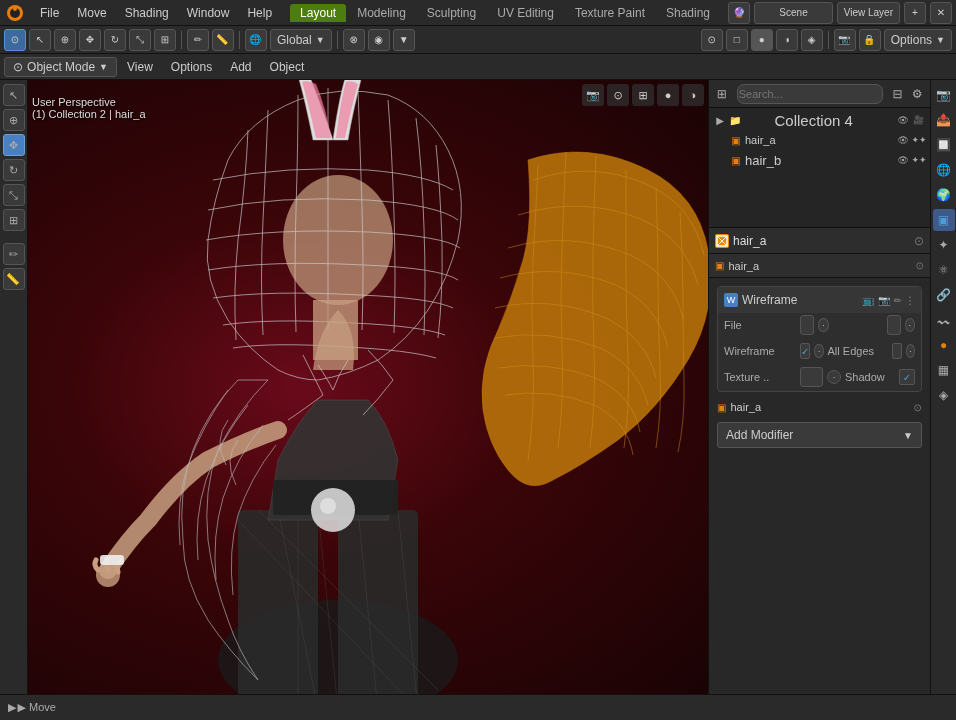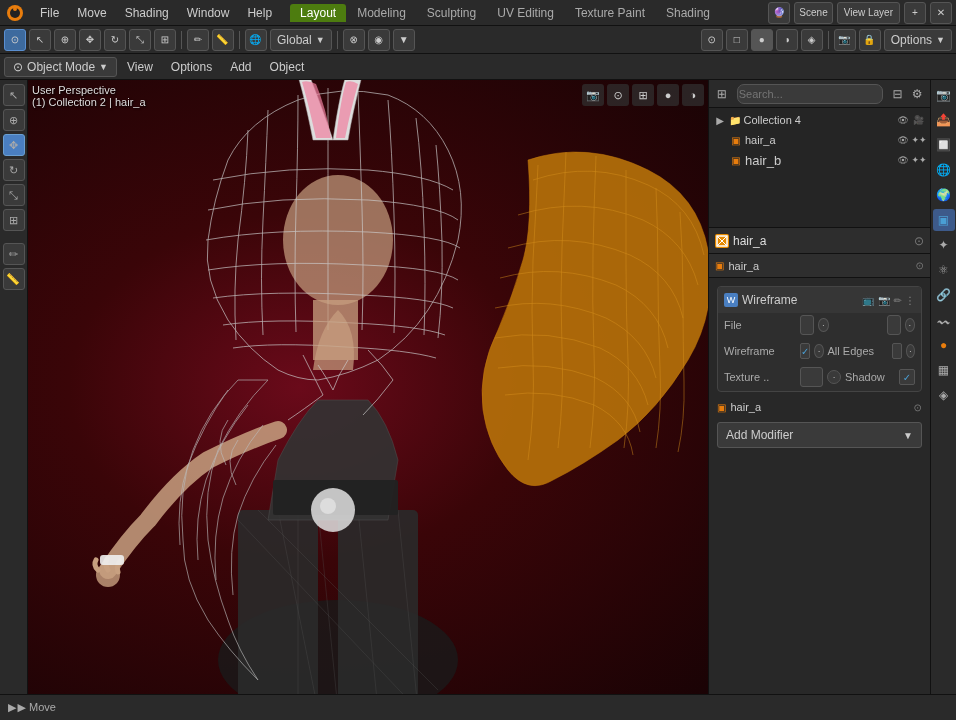--- a/index.html
+++ b/index.html
@@ -165,21 +165,21 @@
 
     .viewport-bg {
       position: absolute;
       inset: 0;
       background: radial-gradient(ellipse at 40% 50%, #6a0a1a 0%, #3a0508 40%, #1a0305 100%);
     }
 
     
     .vp-top-left {
       position: absolute;
-      top: 4px;
+      top: 16px;
       left: 4px;
       font-size: 11px;
       color: #ddd;
       text-shadow: 1px 1px 2px #000;
     }
 
     
     .vp-top-right {
       position: absolute;
       top: 4px;
@@ -506,21 +506,21 @@
     <div class="workspace-tab">Modeling</div>
     <div class="workspace-tab">Sculpting</div>
     <div class="workspace-tab">UV Editing</div>
     <div class="workspace-tab">Texture Paint</div>
     <div class="workspace-tab">Shading</div>
   </div>
 
   <div class="top-right">
 
     <div class="toolbar-btn" style="font-size:10px;">🔮</div>
-    <div class="toolbar-btn" style="font-size:10px;width:auto;padding:0 4px;">Scene</div>
+    <div class="toolbar-btn" style="font-size:10px;width:auto;padding:0 24px;">Scene</div>
     <div class="toolbar-btn" style="font-size:10px;width:auto;padding:0 6px;">View Layer</div>
 
     <div class="toolbar-btn">+</div>
     <div class="toolbar-btn">✕</div>
   </div>
 </div>
 
 <div class="toolbar">
 
   <div class="toolbar-btn" style="background:#3d6a9e;border-color:#5a8fd1;">⊙</div>
@@ -718,21 +718,21 @@
         <input class="rp-search" type="text" placeholder="Search..." style="">
         <div class="rp-icon">⊟</div>
         <div class="rp-icon">⚙</div>
       </div>
 
       <div class="outliner">
 
         <div class="outliner-row">
           <span class="row-icon">▶</span>
           <span style="font-size:10px;color:#aaa;">📁</span>
-          <span style="font-size:11px;color:#ccc;">Collection 4</span>
+          <span style="font-size:15px;color:#ccc;margin-left:31px;">Collection 4</span>
           <div class="row-vis">
             <div class="vis-btn">👁</div>
             <div class="vis-btn">🎥</div>
           </div>
         </div>
 
         <div class="outliner-row outliner-indent">
           <span class="row-icon" style="color:#e87d0d;">▣</span>
           <span style="font-size:11px;color:#ccc;">hair_a</span>
           <div class="row-vis">

